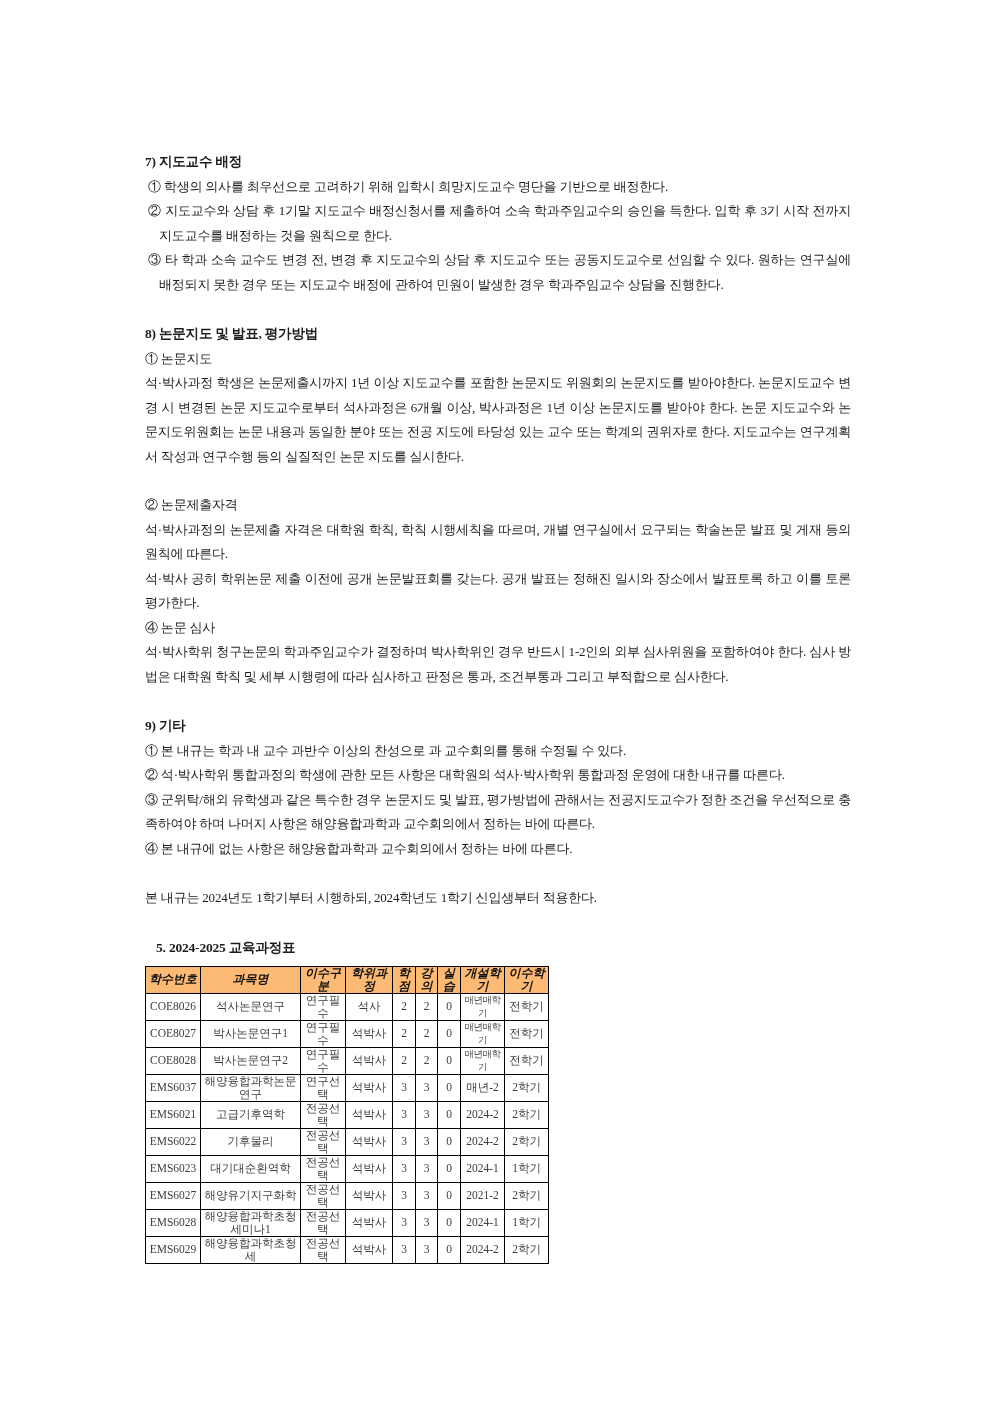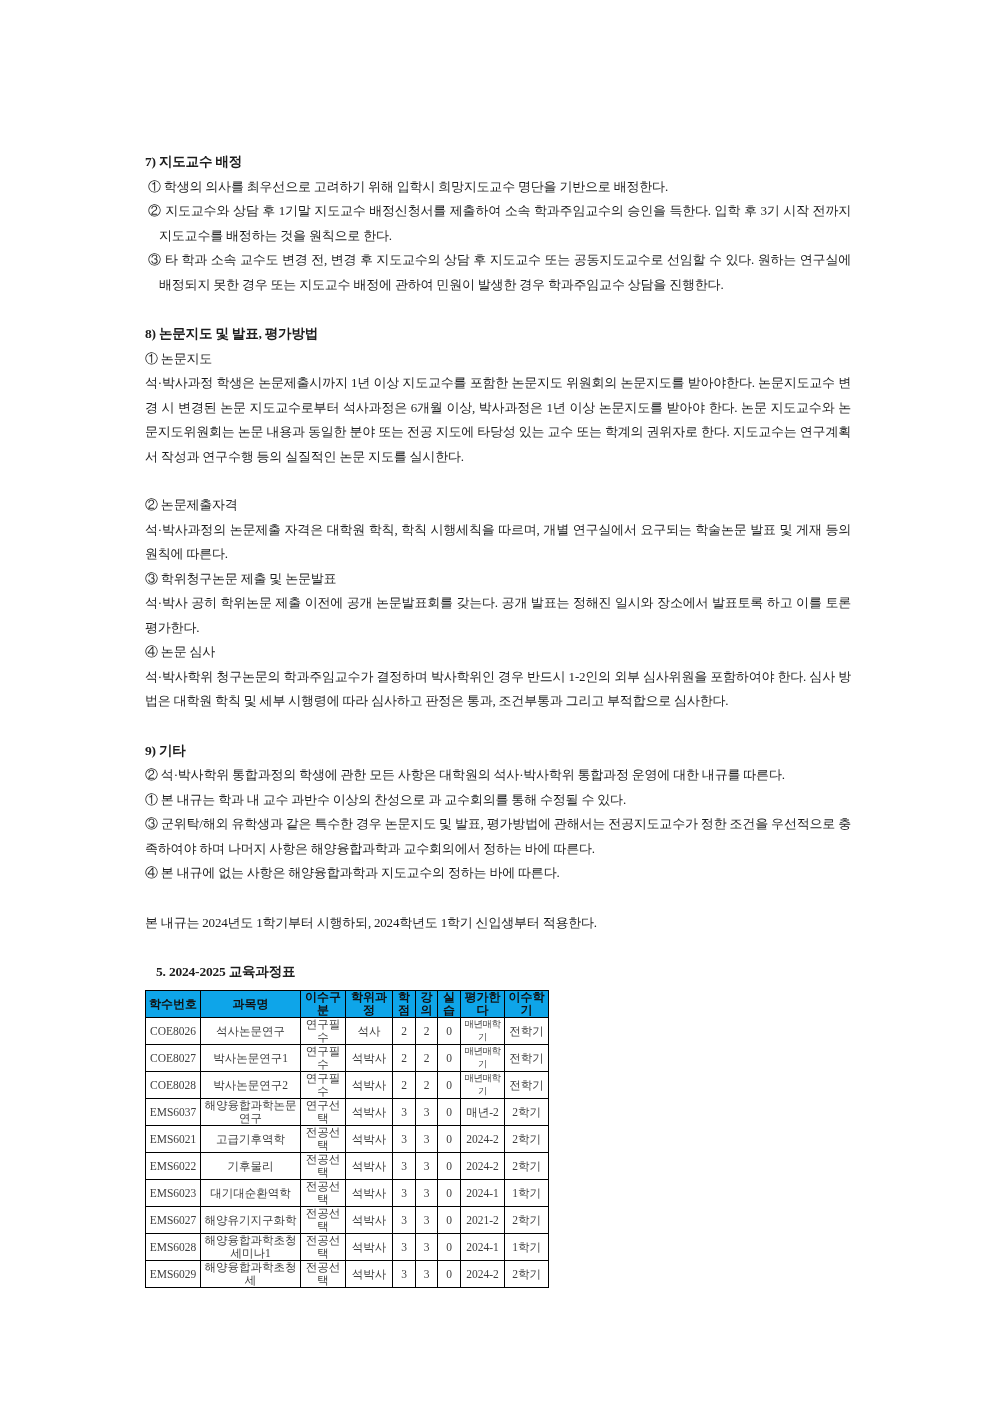--- a/index.html
+++ b/index.html
@@ -32,22 +32,22 @@
     border-collapse:collapse;table-layout:fixed;width:403px;
     font-size:11.5px;color:#3d3d3d;
   }
   table.curriculum th,table.curriculum td{
     border:1px solid #000000;
     text-align:center;vertical-align:middle;
     padding:0 2px;line-height:13px;
     overflow:hidden;word-break:break-all;
   }
   table.curriculum thead th{
-    background:#0ea5e9;color:#111;font-weight:bold;
-    font-size:12px;height:25px;
+    background:#fdba74;color:#111;font-weight:bold;
+    font-size:12px;height:25px;font-style:italic;
   }
   table.curriculum tbody td{height:26px;}
   table.curriculum tr.row-short td{height:20px;}
   td.al{text-align:left;padding-left:3px;margin-left:48px;}
   td.sm{font-size:9.5px;color:#4a4a4a;letter-spacing:-0.5px;}
   
   col.c0{width:55px;} col.c1{width:100px;} col.c2{width:45px;}
   col.c3{width:47px;} col.c4{width:23px;} col.c5{width:22px;}
   col.c6{width:23px;} col.c7{width:44px;} col.c8{width:44px;}
 </style>
@@ -63,32 +63,31 @@
       <p class="item hang">② 지도교수와 상담 후 1기말 지도교수 배정신청서를 제출하여 소속 학과주임교수의 승인을 득한다. 입학 후 3기 시작 전까지 지도교수를 배정하는 것을 원칙으로 한다.</p>
       <p class="item hang">③ 타 학과 소속 교수도 변경 전, 변경 후 지도교수의 상담 후 지도교수 또는 공동지도교수로 선임할 수 있다. 원하는 연구실에 배정되지 못한 경우 또는 지도교수 배정에 관하여 민원이 발생한 경우 학과주임교수 상담을 진행한다.</p>
     </div>
 
     <div class="section">
       <p class="sec-heading">8) 논문지도 및 발표, 평가방법</p>
       <p class="sub">① 논문지도</p>
       <p class="para gap-after">석·박사과정 학생은 논문제출시까지 1년 이상 지도교수를 포함한 논문지도 위원회의 논문지도를 받아야한다. 논문지도교수 변경 시 변경된 논문 지도교수로부터 석사과정은 6개월 이상, 박사과정은 1년 이상 논문지도를 받아야 한다. 논문 지도교수와 논문지도위원회는 논문 내용과 동일한 분야 또는 전공 지도에 타당성 있는 교수 또는 학계의 권위자로 한다. 지도교수는 연구계획서 작성과 연구수행 등의 실질적인 논문 지도를 실시한다.</p>
       <p class="sub">② 논문제출자격</p>
       <p class="para">석·박사과정의 논문제출 자격은 대학원 학칙, 학칙 시행세칙을 따르며, 개별 연구실에서 요구되는 학술논문 발표 및 게재 등의 원칙에 따른다.</p>
-      <p class="sub">③ 학위청구논문 제출 및 논문발표</p>
       <p class="para">석·박사 공히 학위논문 제출 이전에 공개 논문발표회를 갖는다. 공개 발표는 정해진 일시와 장소에서 발표토록 하고 이를 토론 평가한다.</p>
       <p class="sub">④ 논문 심사</p>
       <p class="para">석·박사학위 청구논문의 학과주임교수가 결정하며 박사학위인 경우 반드시 1-2인의 외부 심사위원을 포함하여야 한다. 심사 방법은 대학원 학칙 및 세부 시행령에 따라 심사하고 판정은 통과, 조건부통과 그리고 부적합으로 심사한다.</p>
     </div>
 
     <div class="section">
       <p class="sec-heading">9) 기타</p>
+      <p class="item">① 본 내규는 학과 내 교수 과반수 이상의 찬성으로 과 교수회의를 통해 수정될 수 있다.</p>
       <p class="item">② 석·박사학위 통합과정의 학생에 관한 모든 사항은 대학원의 석사·박사학위 통합과정 운영에 대한 내규를 따른다.</p>
-      <p class="item">① 본 내규는 학과 내 교수 과반수 이상의 찬성으로 과 교수회의를 통해 수정될 수 있다.</p>
       <p class="item">③ 군위탁/해외 유학생과 같은 특수한 경우 논문지도 및 발표, 평가방법에 관해서는 전공지도교수가 정한 조건을 우선적으로 충족하여야 하며 나머지 사항은 해양융합과학과 교수회의에서 정하는 바에 따른다.</p>
-      <p class="item">④ 본 내규에 없는 사항은 해양융합과학과 지도교수의 정하는 바에 따른다.</p>
+      <p class="item">④ 본 내규에 없는 사항은 해양융합과학과 교수회의에서 정하는 바에 따른다.</p>
     </div>
 
     <div class="section">
       <p class="para">본 내규는 2024년도 1학기부터 시행하되, 2024학년도 1학기 신입생부터 적용한다.</p>
     </div>
 
     <p class="table-title">5. 2024-2025 교육과정표</p>
 
     <table class="curriculum">
       <colgroup>
@@ -104,21 +103,21 @@
       </colgroup>
       <thead>
         <tr>
           <th>학수번호</th>
           <th>과목명</th>
           <th>이수구분</th>
           <th>학위과정</th>
           <th>학점</th>
           <th>강의</th>
           <th>실습</th>
-          <th>평가한다</th>
+          <th>개설학기</th>
           <th>이수학기</th>
         </tr>
       </thead>
       <tbody>
         <tr>
           <td>COE8026</td>
           <td class="al">석사논문연구</td>
           <td>연구필수</td>
           <td>석사</td>
           <td>2</td>

